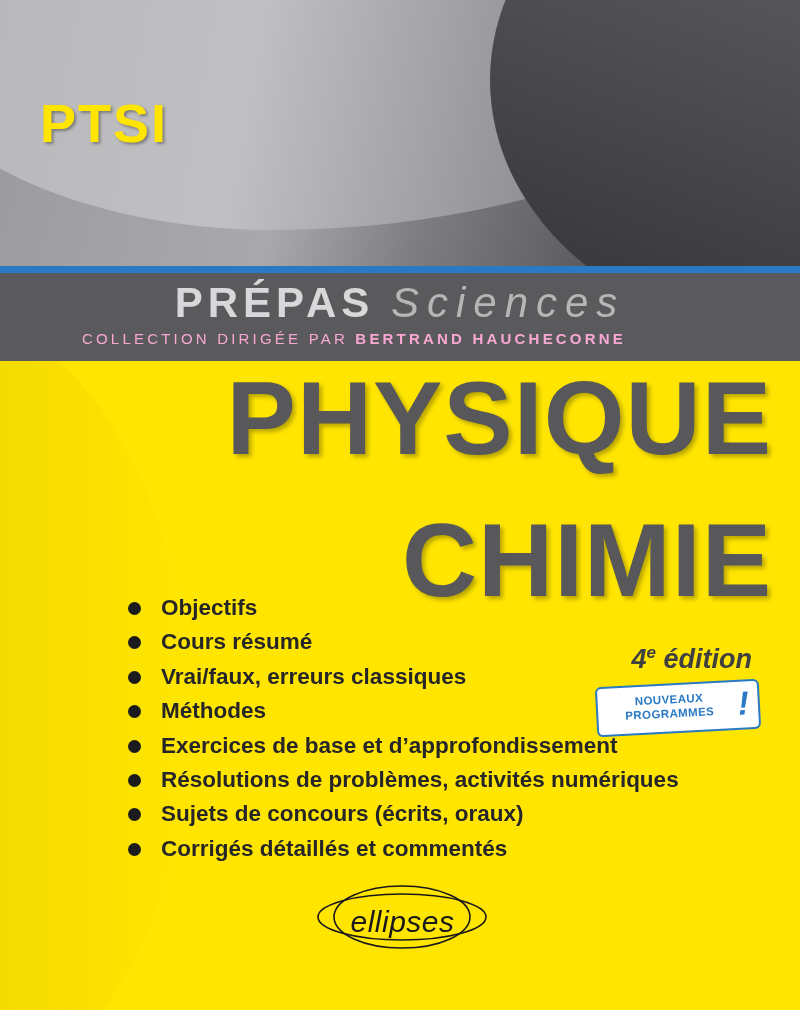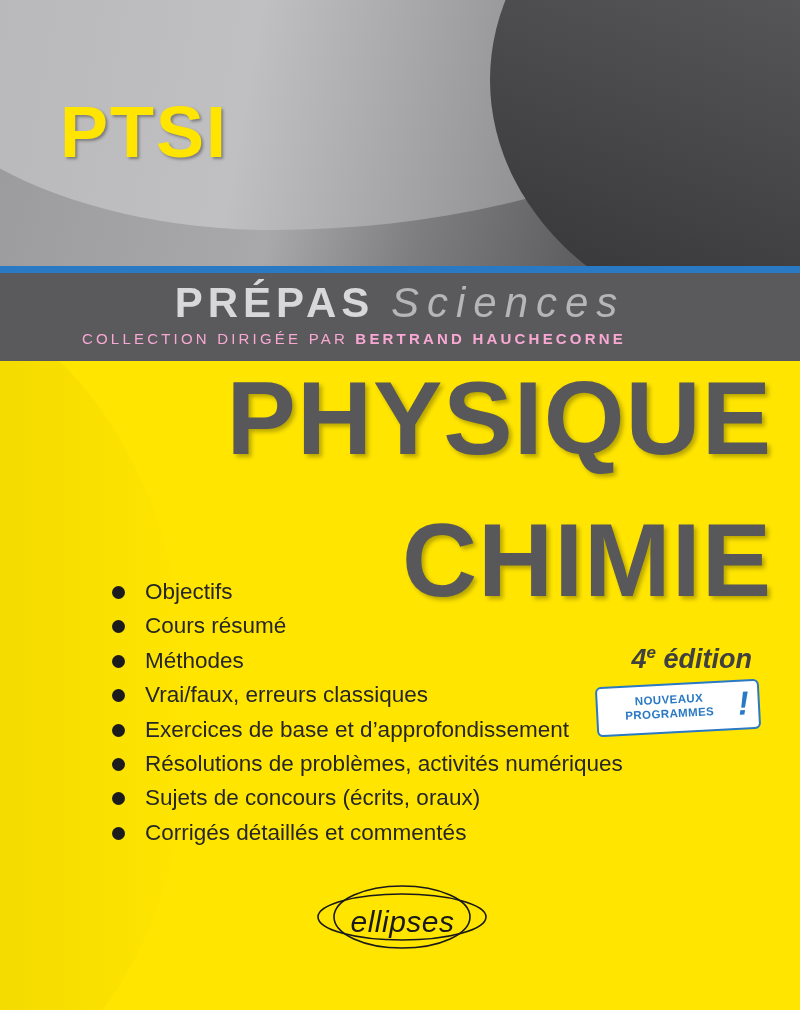--- a/index.html
+++ b/index.html
@@ -34,23 +34,23 @@
   .top-area .swoosh2 {
     position: absolute;
     right: -330px; top: -180px;
     width: 640px; height: 520px;
     background: linear-gradient(200deg, #6d6d70 0%, #4a4a4c 60%, #313133 100%);
     border-radius: 50%;
   }
 
   .ptsi {
     position: absolute;
-    left: 60px; top: 96px;
+    left: 40px; top: 96px;
     color: #ffe500;
-    font-size: 72px;
+    font-size: 54px;
     font-weight: bold;
     letter-spacing: 2px;
     line-height: 1;
     text-shadow: 2px 2px 3px rgba(0,0,0,0.35);
   }
 
   .authors {
     position: absolute;
     left: 487px; top: 60px;
     color: #ffffff;
@@ -194,23 +194,24 @@
     font-weight: bold;
     font-style: italic;
     color: #2a79c4;
     line-height: 36px;
   }
 
   
   .features {
     position: absolute;
     left: 112px; top: 214px;
-    margin: 0;
+    margin: 16px;
     padding: 0;
     list-style: none;
+    font-weight: bold;
   }
   .features li {
     position: relative;
     padding-left: 33px;
     font-size: 22.5px;
     color: #262628;
     line-height: 34.4px;
     white-space: nowrap;
   }
   .features li .dot {
@@ -280,22 +281,22 @@
       <div class="badge-text">
         <div>NOUVEAUX</div>
         <div>PROGRAMMES</div>
       </div>
       <div class="badge-bang">!</div>
     </div>
 
     <ul class="features">
       <li><span class="dot"></span><span>Objectifs</span></li>
       <li><span class="dot"></span><span>Cours résumé</span></li>
+      <li><span class="dot"></span><span>Vrai/faux, erreurs classiques</span></li>
       <li><span class="dot"></span><span>Méthodes</span></li>
-      <li><span class="dot"></span><span>Vrai/faux, erreurs classiques</span></li>
       <li><span class="dot"></span><span>Exercices de base et d’approfondissement</span></li>
       <li><span class="dot"></span><span>Résolutions de problèmes, activités numériques</span></li>
       <li><span class="dot"></span><span>Sujets de concours (écrits, oraux)</span></li>
       <li><span class="dot"></span><span>Corrigés détaillés et commentés</span></li>
     </ul>
 
     <div class="logo">
       <svg width="185" height="72" viewBox="0 0 185 72">
         <ellipse cx="92" cy="36" rx="84" ry="23" fill="none" stroke="#19191b" stroke-width="1.6"></ellipse>
         <ellipse cx="92" cy="36" rx="68" ry="31" fill="none" stroke="#19191b" stroke-width="1.6"></ellipse>

